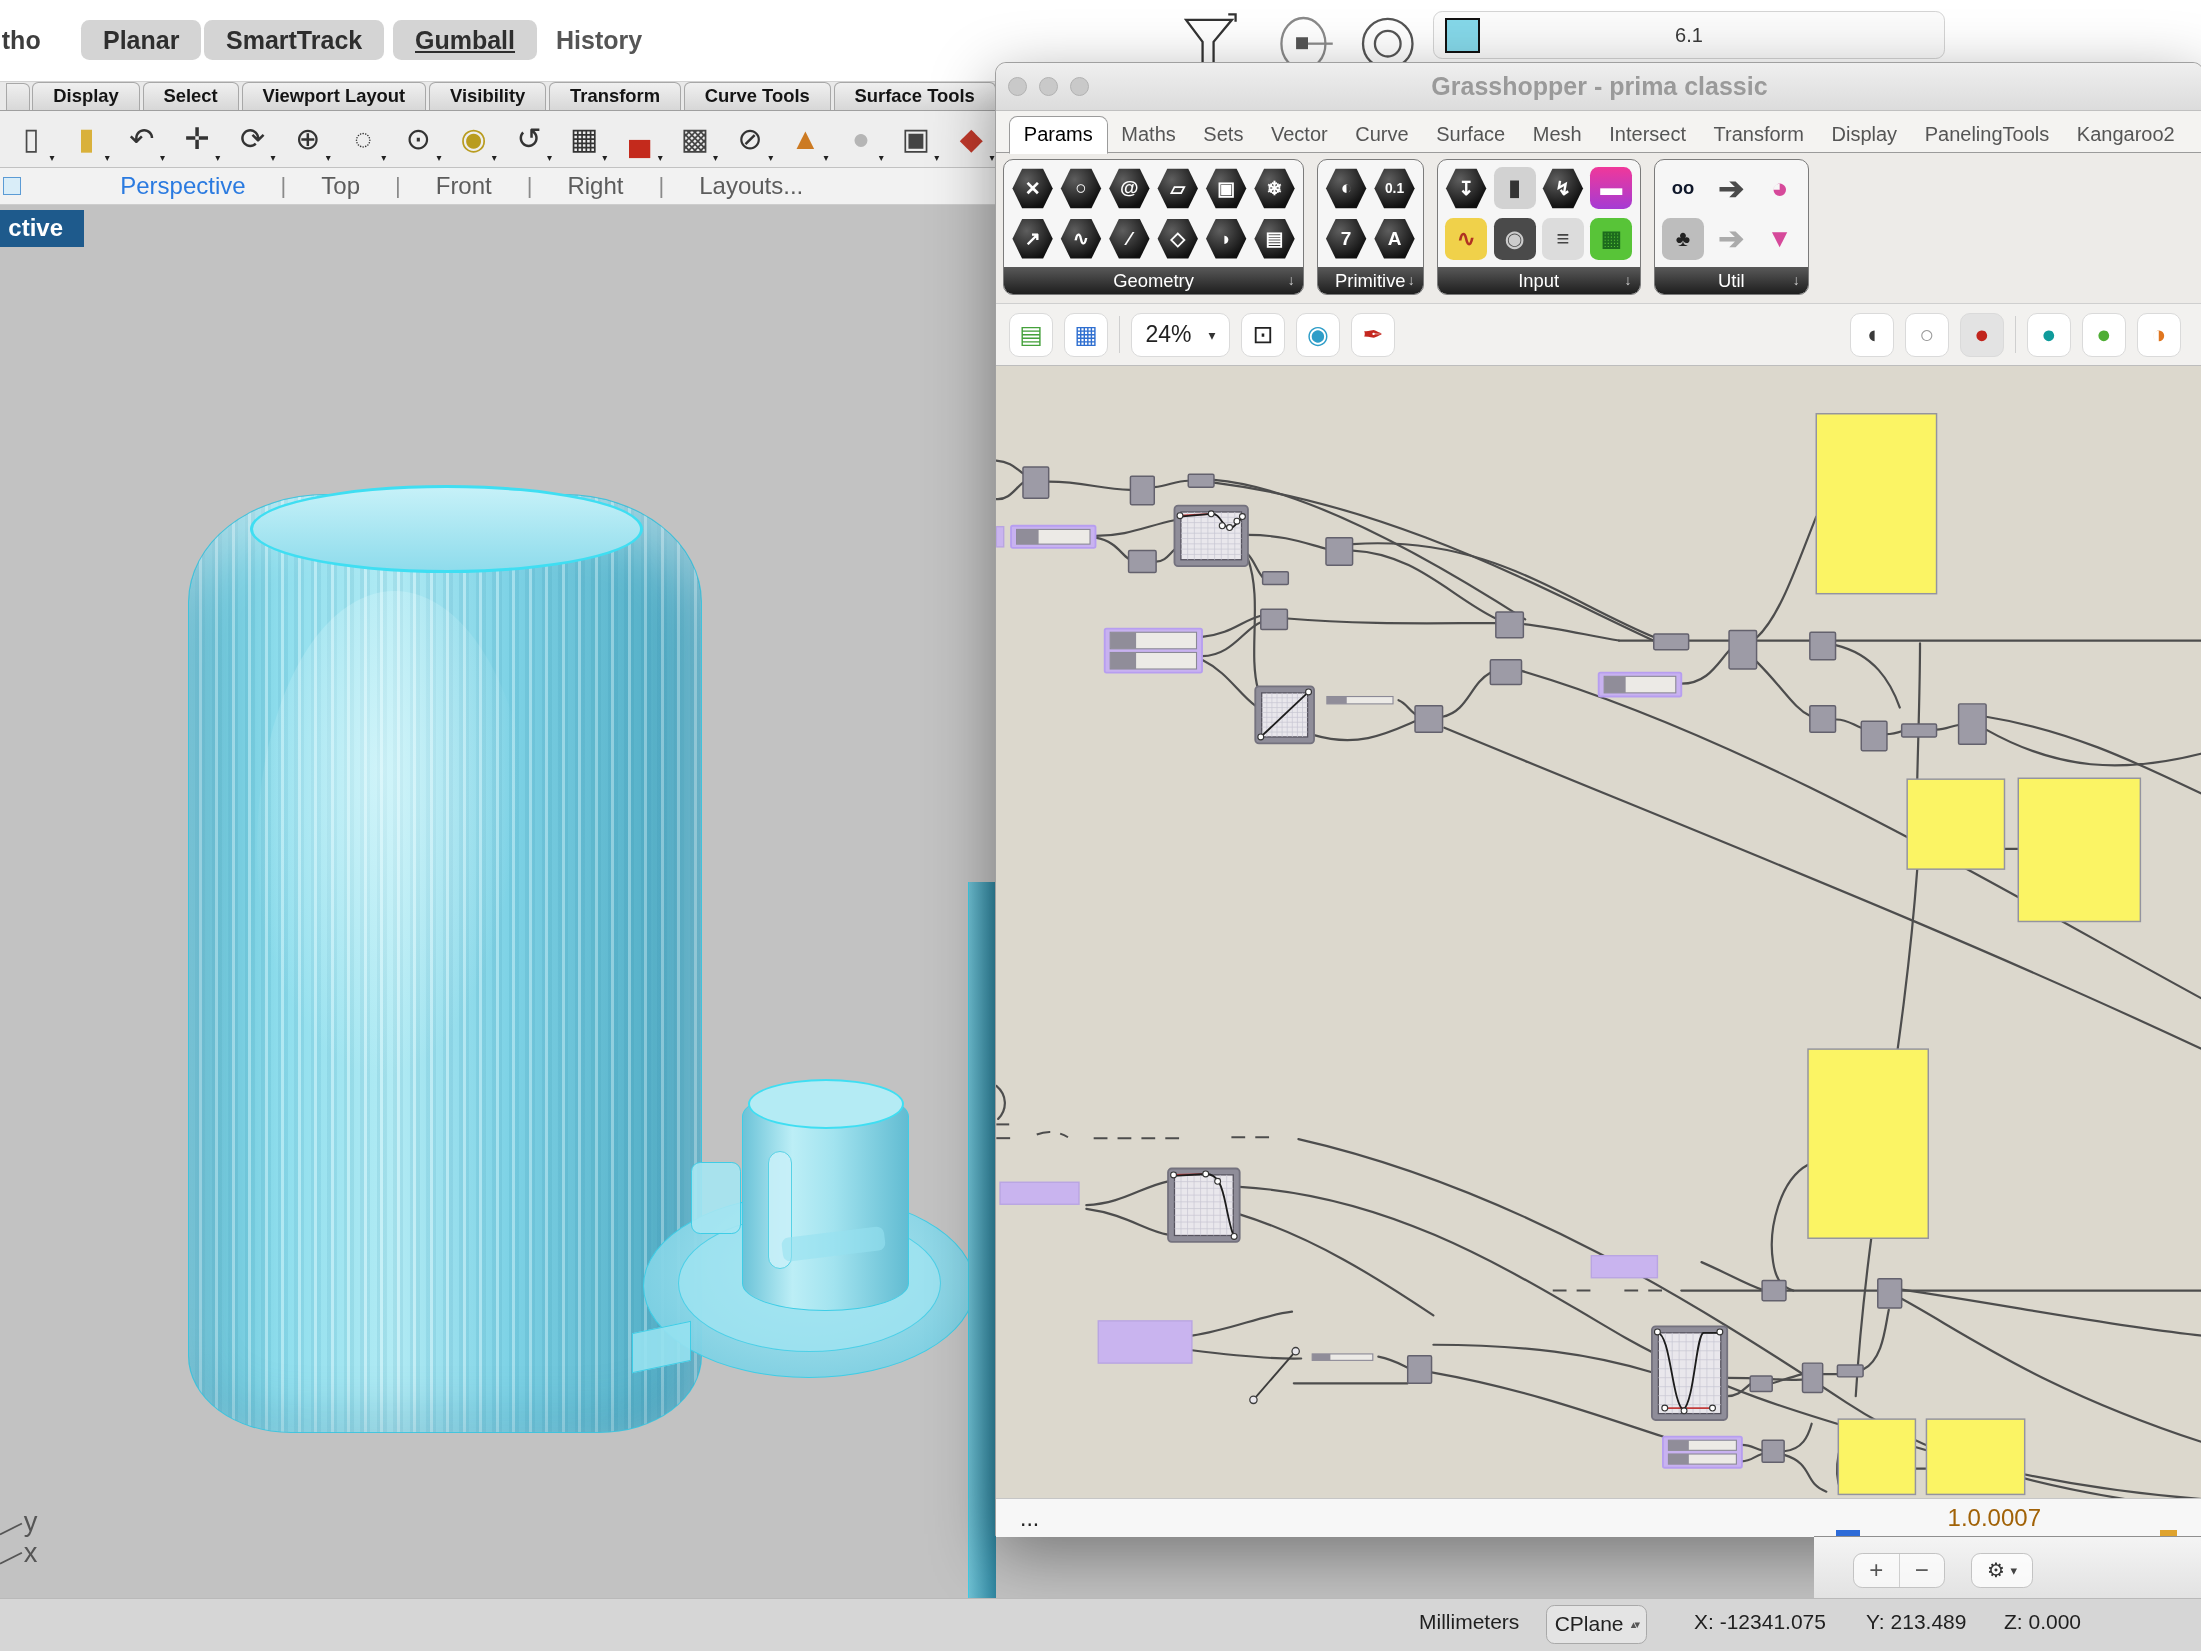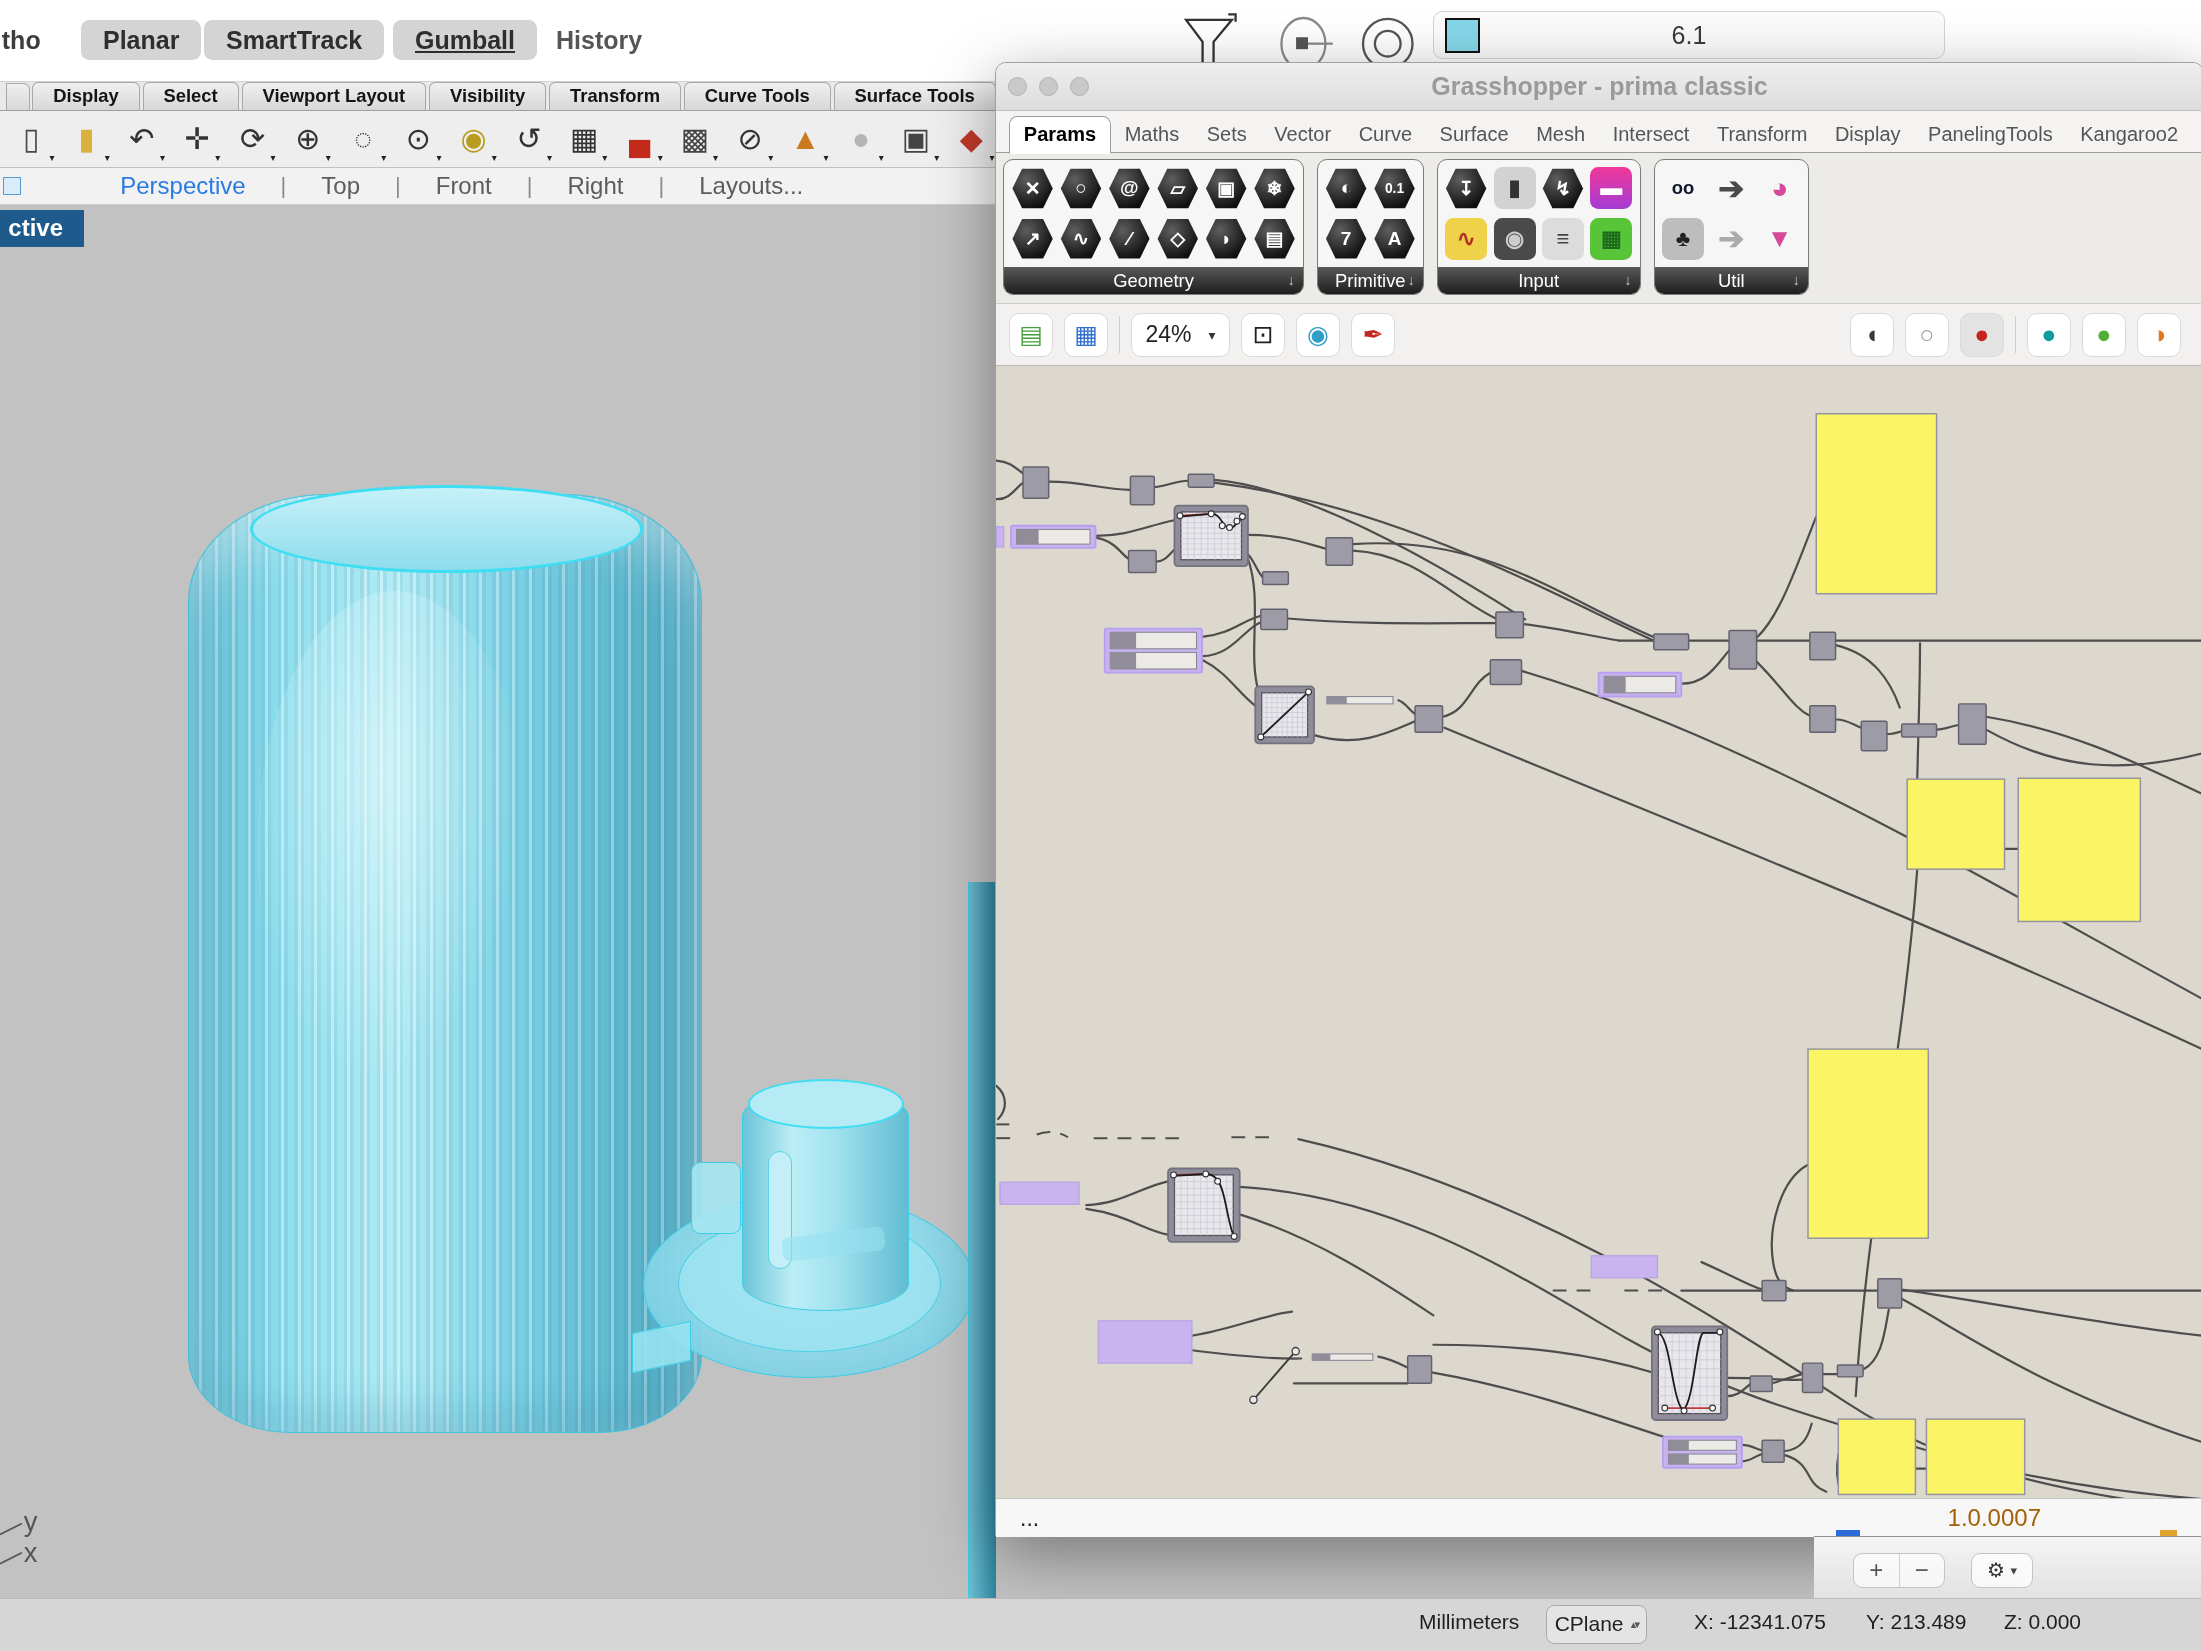--- a/index.html
+++ b/index.html
@@ -15,21 +15,21 @@
                font-size:25px; font-weight:bold; color:#2e2e2e; padding:0 22px; }
   #osnap-btn-0 { left:81px; }
   #osnap-btn-1 { left:204px; }
   #osnap-btn-2 { left:393px;text-decoration:underline; }
   #history-label { left:556px; top:26px; font-size:25px; font-weight:bold; color:#555; }
 
   #top-right-icons { left:1175px; top:7.3px; height:66px; }
   #layer-field { left:1433px; top:11px; width:512px; height:48px; background:#fbfbfb;
                  border:0.9px solid #d4d4d4; border-radius:9.2px; display:flex; align-items:center; }
   #layer-swatch { width:35px; height:35px; margin-left:11px; border:2.8px solid #111; }
-  #layer-value { flex:1; text-align:center; font-size:25px; color:#3a3a3a; margin-right:46px; }
+  #layer-value { flex:1; text-align:center; font-size:20px; color:#3a3a3a; margin-right:46px; }
 
   #row-menutabs { left:0; top:81px; width:2201px; height:30px; background:#e9e9e9;
                   border-top:0.9px solid #d2d2d2; border-bottom:0.9px solid #9f9f9f;
                   display:flex; align-items:flex-end; padding-left:5.5px; }
   .menu-stub { width:24px; height:27.5px; background:linear-gradient(#efefef,#d8d8d8);
                border:0.9px solid #a8a8a8; border-bottom:none; border-radius:0 6.4px 0 0; margin-right:2.8px; }
   .menu-tab { height:28.5px; padding:0 20px; background:linear-gradient(#f0f0f0,#d7d7d7);
               border:0.9px solid #a8a8a8; border-bottom:none; border-radius:6.4px 6.4px 0 0;
               margin-right:2.8px; font-size:18.4px; font-weight:bold; color:#141414;
               display:flex; align-items:center; white-space:nowrap; }
@@ -128,21 +128,21 @@
               border-bottom:0.9px solid #c0c0c0; border-radius:11px 11px 0 0;
               display:flex; align-items:center; position:relative; }
   .dot { width:19px; height:19px; border-radius:50%; background:#c9c9c9;
          border:0.9px solid #b2b2b2; margin-left:12px; }
   #gh-title-text { position:absolute; left:0; right:0; text-align:center;
                    font-size:25px; font-weight:bold; color:#9a9a9a; }
   #gh-tabs { height:42px; background:#f4f3f1; border-bottom:1.8px solid #9b9b9b;
              display:flex; align-items:flex-end; padding-left:13px; }
   .gh-tab { padding:6.4px 13.8px; font-size:20px; color:#555; white-space:nowrap; }
   .gh-tab.active { background:#fff; border:1.8px solid #9b9b9b; border-bottom:1.8px solid #fff;
-                   border-radius:8.3px 8.3px 0 0; margin-bottom:-1.8px; color:#000; font-weight:bold; }
+                   border-radius:8.3px 8.3px 0 0; margin-bottom:-1.8px; color:#000; font-weight:normal; }
   #gh-palette { height:151px; background:#edebe8; border-bottom:0.9px solid #cfcfcf;
                 display:flex; gap:13px; padding:6.4px 0 0 7.3px; }
   .pal-group { height:136px; border:1.8px solid #7b7b7b; border-radius:10px; background:#f6f6f6;
                display:flex; flex-direction:column; overflow:hidden; }
   .pal-icons { flex:1; display:grid; grid-template-rows:1fr 1fr; grid-auto-flow:column;
                place-items:center; padding:2.8px 7.3px; column-gap:6.4px; }
   .pal-hex { width:42px; height:42px; color:#fff; display:flex; align-items:center; justify-content:center;
              font-weight:bold; font-size:19px;
              background:radial-gradient(circle at 35% 30%, #5e5e5e, #101010 72%);
              clip-path:polygon(25% 3%,75% 3%,98% 50%,75% 97%,25% 97%,2% 50%); }

